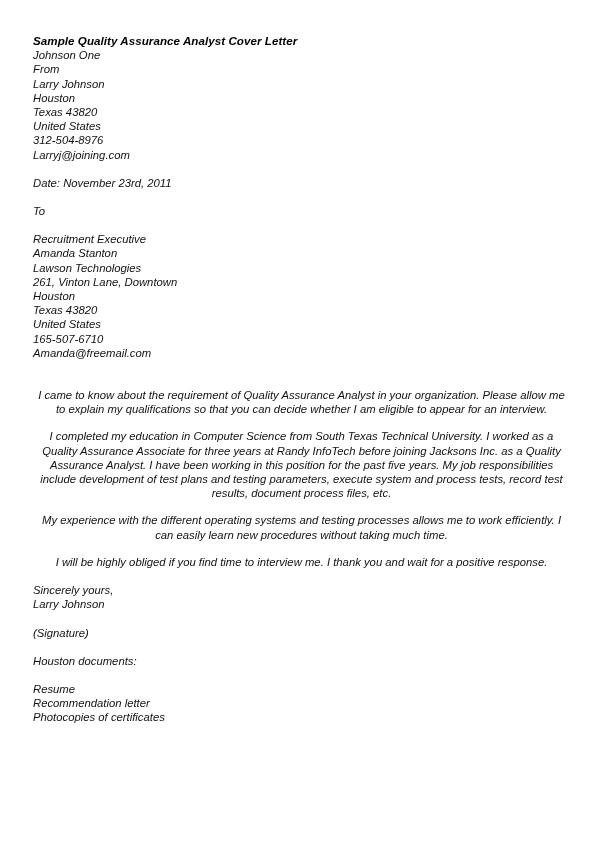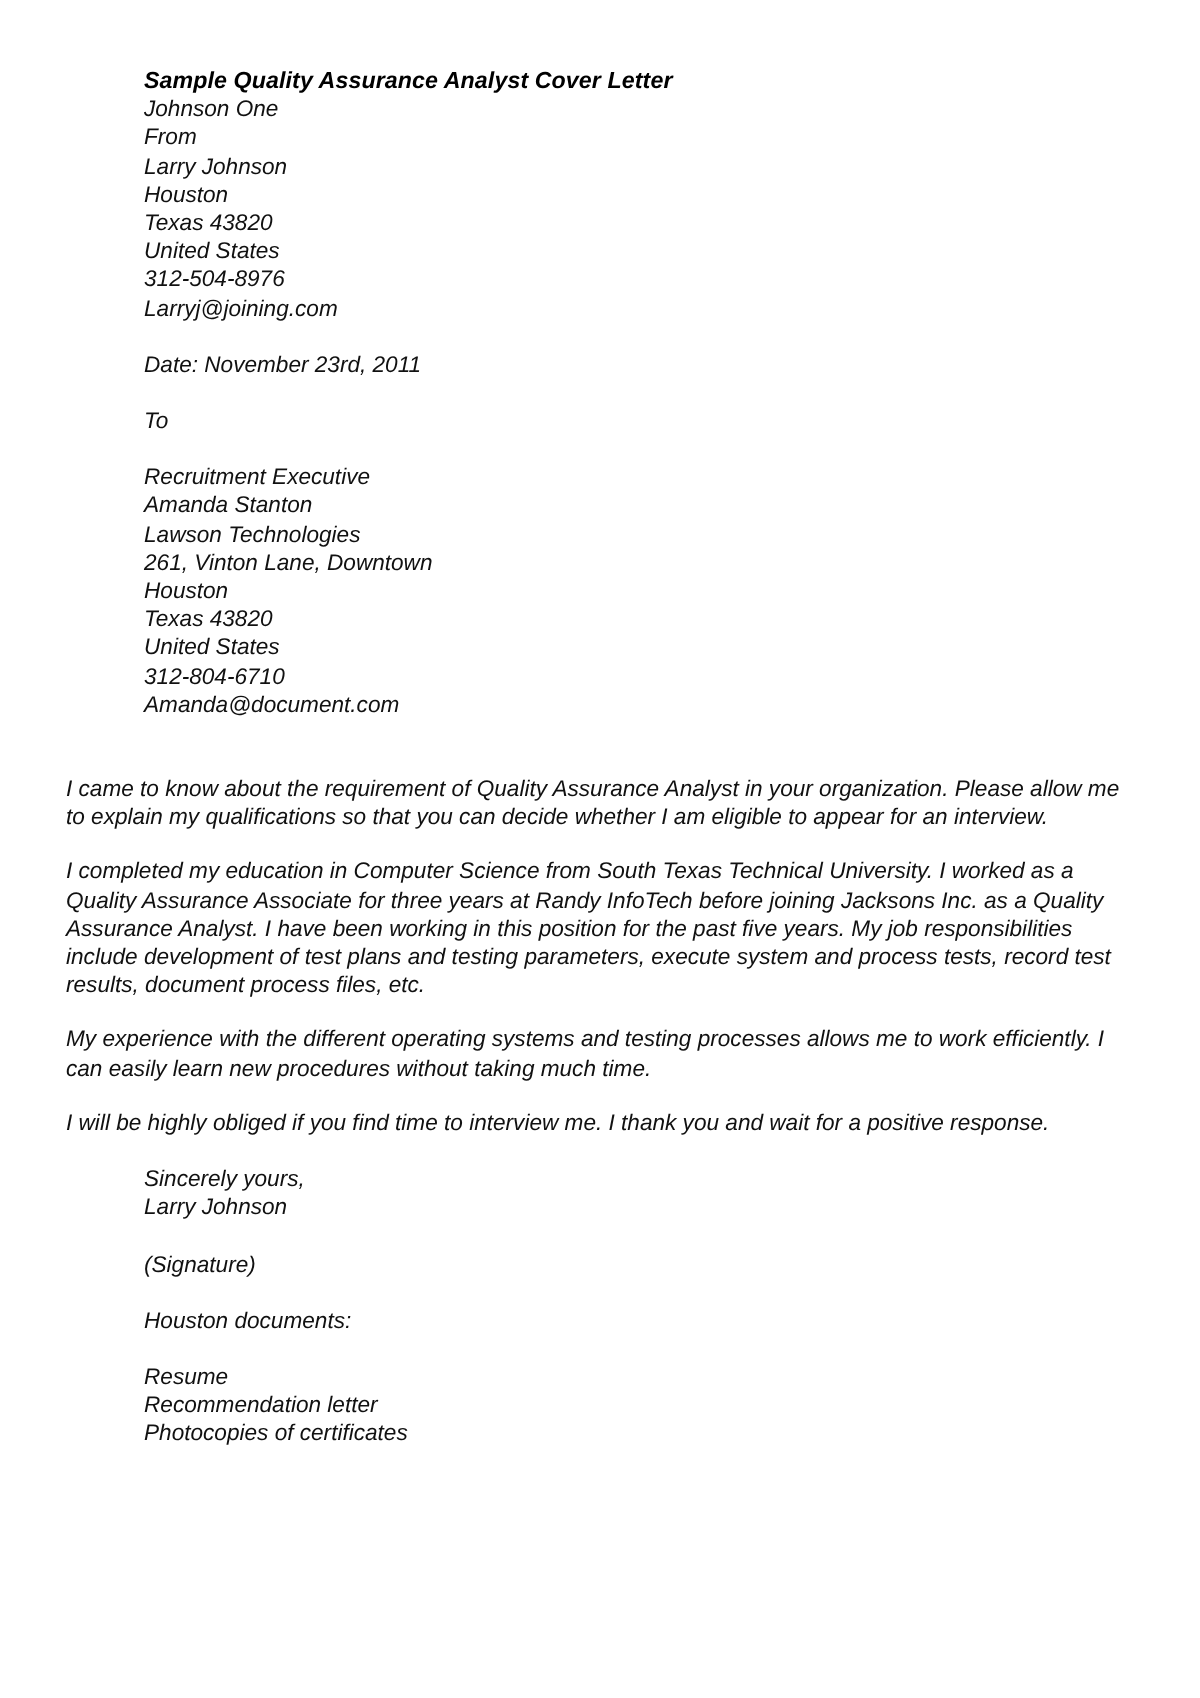--- a/index.html
+++ b/index.html
@@ -38,26 +38,25 @@
     font-style: italic;
     font-size: 11.6px;
     line-height: 14.2px;
     letter-spacing: 0.05px;
     color: #000000;
   }
 
   .line {
     display: block;
     white-space: pre-wrap;
-    margin-left: 39px;
   }
 
   .para {
     display: block;
-    text-align: left;
+    text-align: center;
   }
 
   
   .gap-1 { height: 14px; }
   .gap-sm { height: 13px; }
 </style>
 </head>
 <body>
 
 <div class="page">
@@ -80,22 +79,22 @@
     <span class="line">To</span>
 
     <div class="gap-1"></div>
     <span class="line">Recruitment Executive</span>
     <span class="line">Amanda Stanton</span>
     <span class="line">Lawson Technologies</span>
     <span class="line">261, Vinton Lane, Downtown</span>
     <span class="line">Houston</span>
     <span class="line">Texas 43820</span>
     <span class="line">United States</span>
-    <span class="line">312-804-6710</span>
-    <span class="line">Amanda@document.com</span>
+    <span class="line">165-507-6710</span>
+    <span class="line">Amanda@freemail.com</span>
 
     <div class="gap-1"></div>
 
     <div class="gap-1"></div>
     <span class="para">I came to know about the requirement of Quality Assurance Analyst in your organization. Please allow me to explain my qualifications so that you can decide whether I am eligible to appear for an interview.</span>
 
     <div class="gap-sm"></div>
     <span class="para">I completed my education in Computer Science from South Texas Technical University. I worked as a Quality Assurance Associate for three years at Randy InfoTech before joining Jacksons Inc. as a Quality Assurance Analyst. I have been working in this position for the past five years. My job responsibilities include development of test plans and testing parameters, execute system and process tests, record test results, document process files, etc.</span>
 
     <div class="gap-sm"></div>

